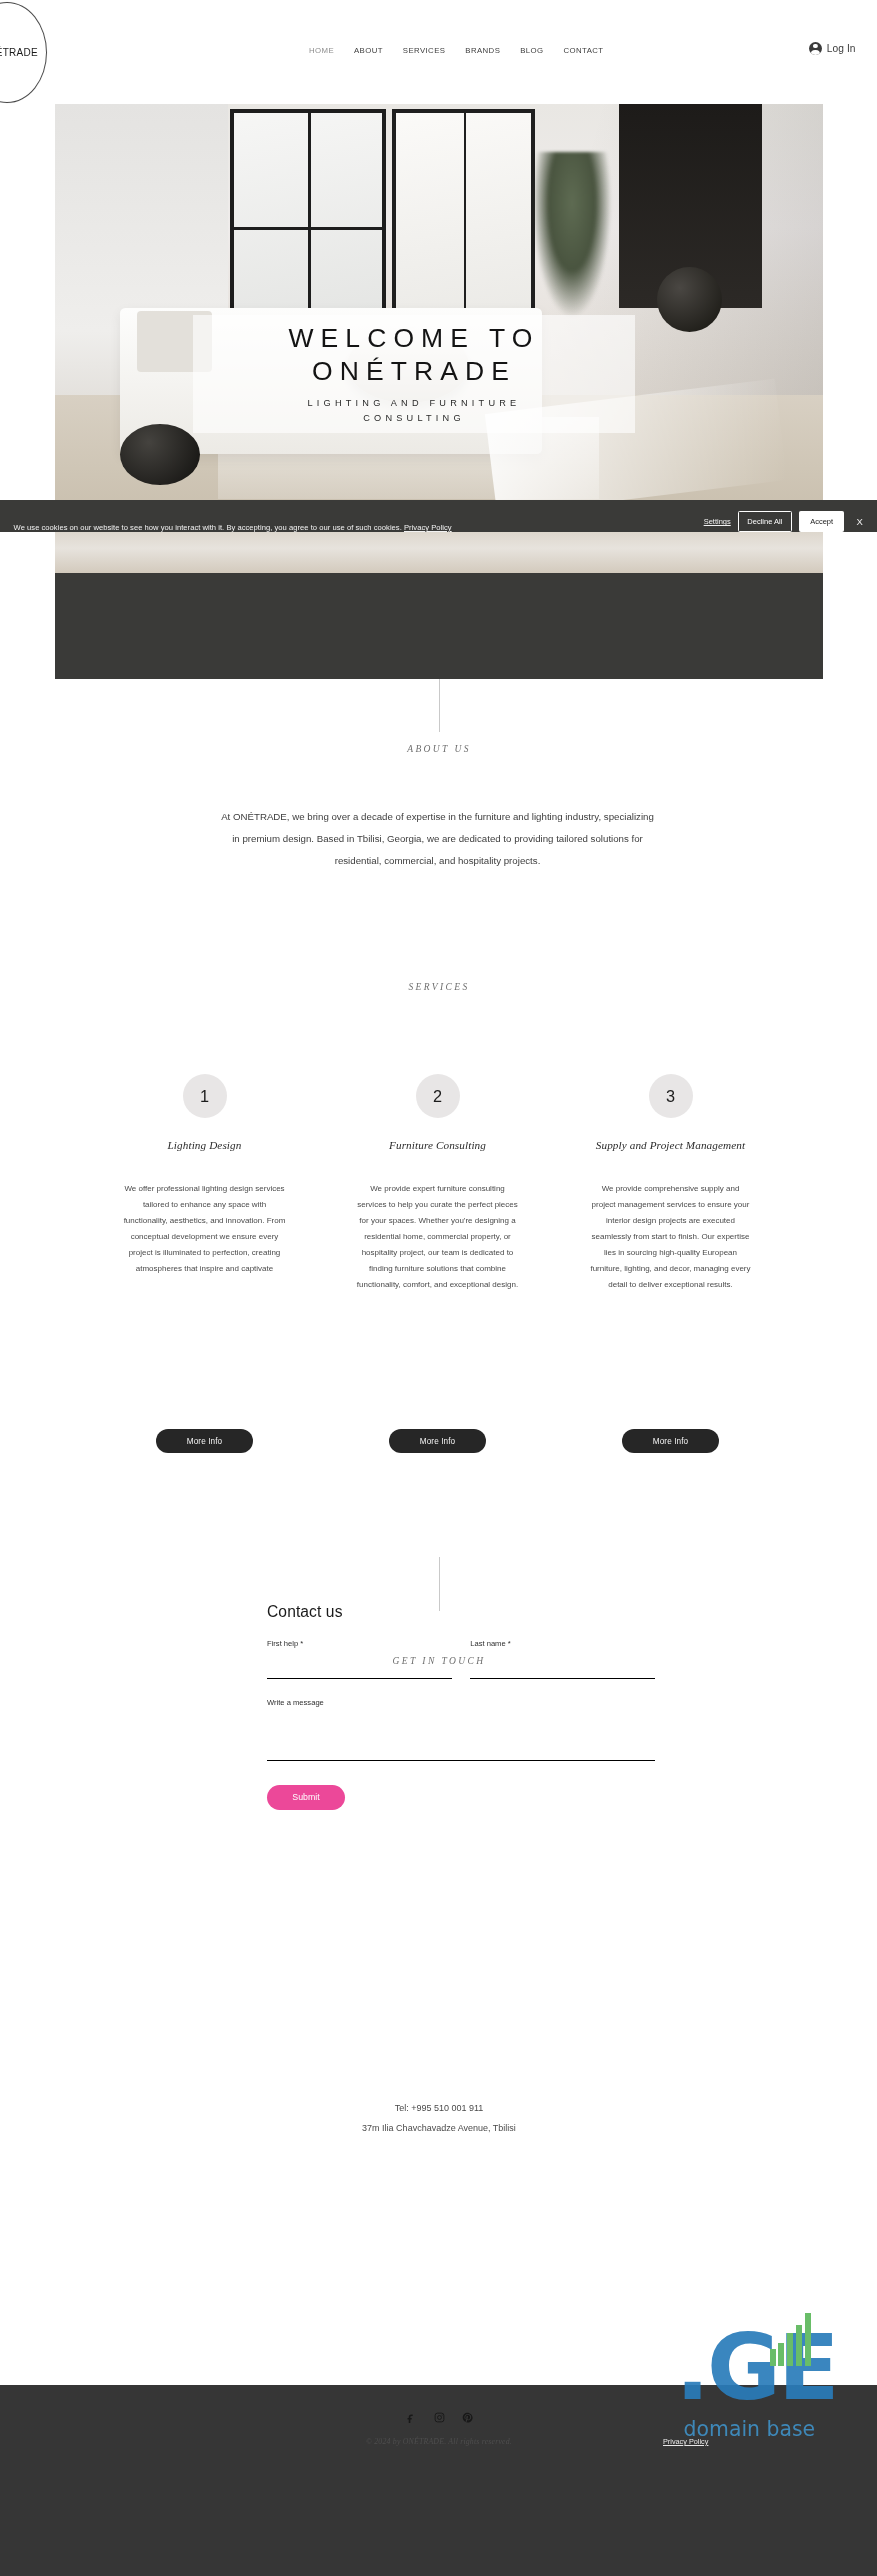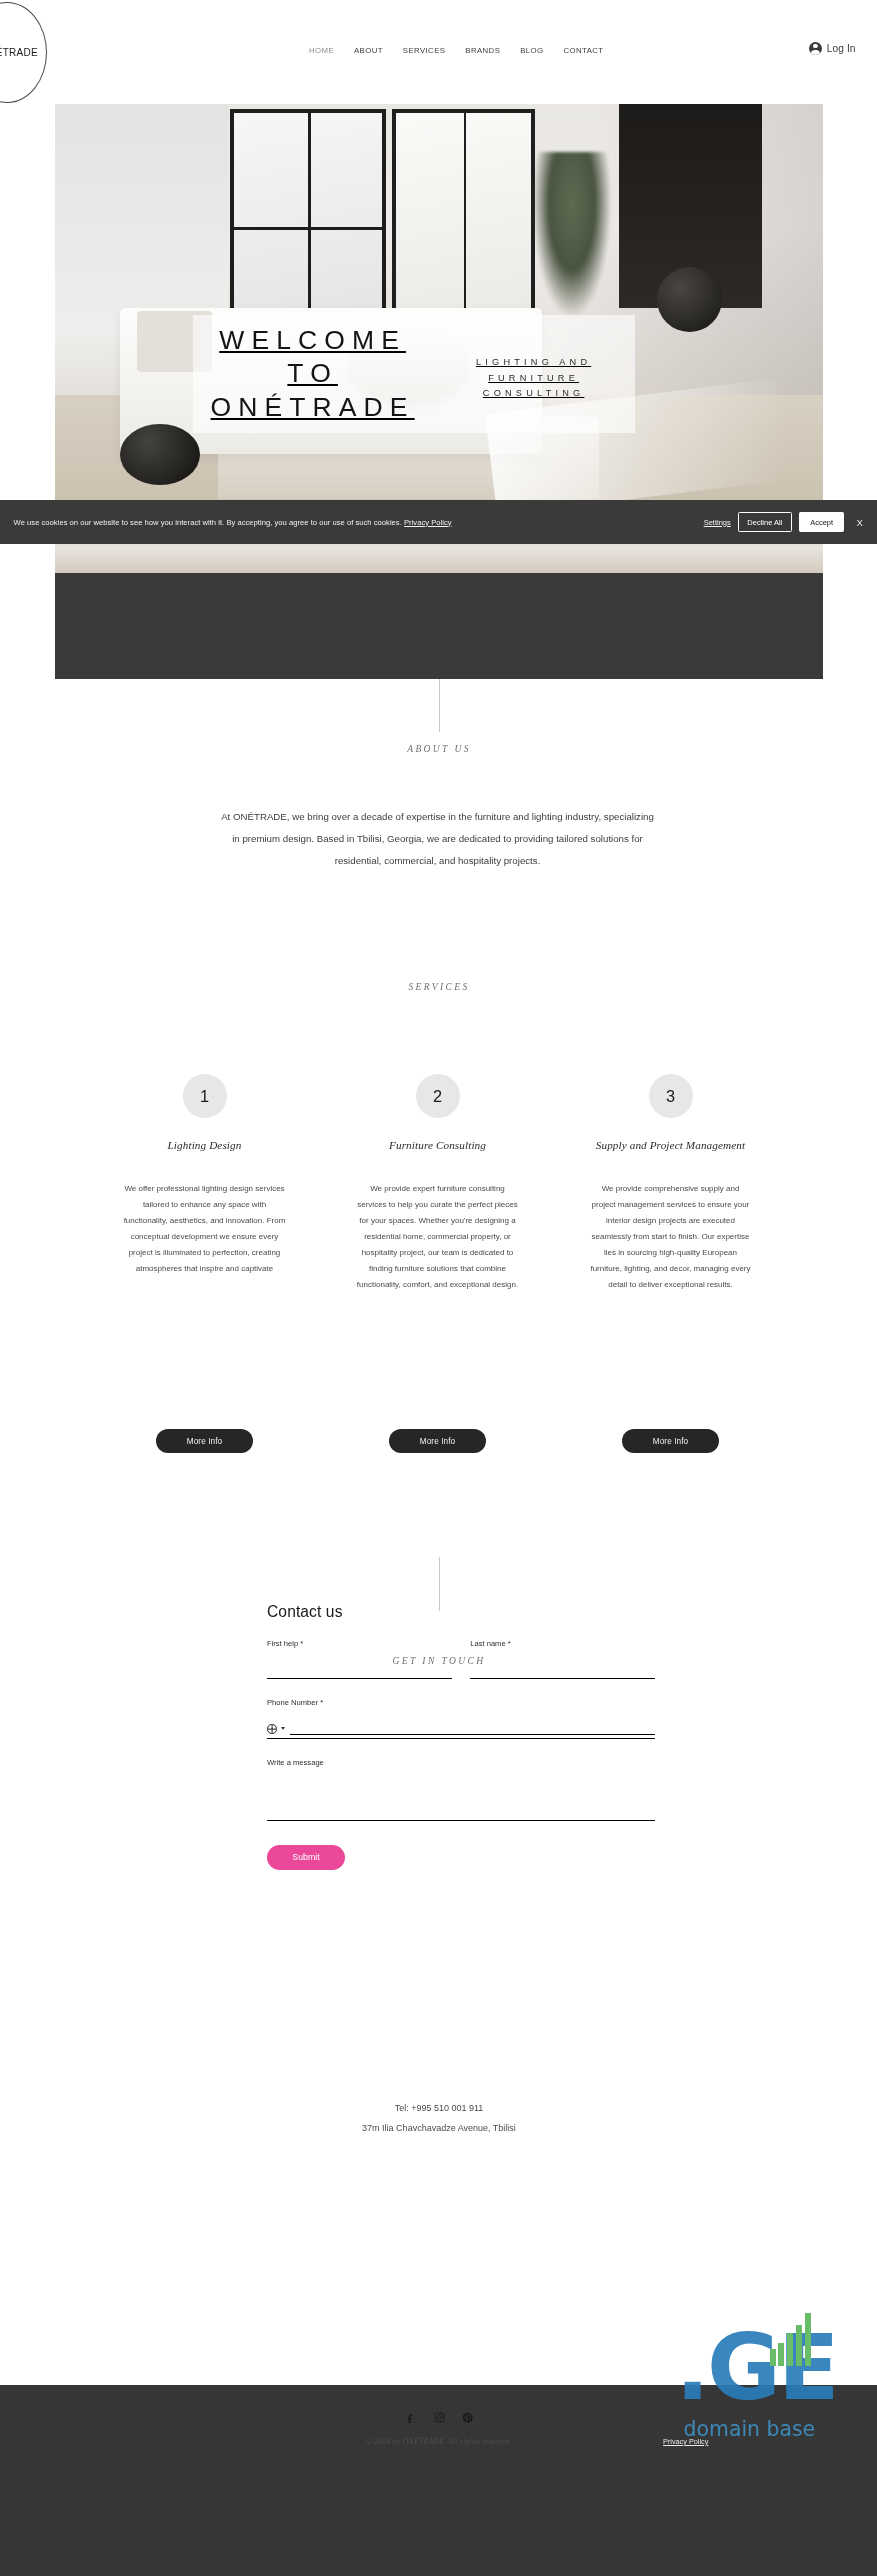--- a/index.html
+++ b/index.html
@@ -91,21 +91,21 @@
   .room-cushion { position:absolute; left:82px; top:207px; width:75px; height:61px; background:#e3e0da; border-radius:4.1px; }
   .room-pouf { position:absolute; left:65px; top:320px; width:80px; height:61px; border-radius:50%; background:radial-gradient(circle at 36% 30%,#45433f,#100f0d); }
   .room-floor { position:absolute; left:0; bottom:0; width:100%; height:122px; background:linear-gradient(180deg,#d8d0c3,#cfc6b6 60%,#c9bfae); }
   .room-rug { position:absolute; left:163px; bottom:17.7px; width:381px; height:82px; background:linear-gradient(180deg,rgba(255,255,255,.55),rgba(255,255,255,.2)); }
   .room-table { position:absolute; left:292px; top:224px; width:122px; height:75px; border-radius:50%; background:linear-gradient(180deg,#fbfaf8,#e2dfd9); box-shadow:0 5.4px 8.2px rgba(0,0,0,.06); }
   .room-sun { position:absolute; left:435px; top:292px; width:292px; height:102px; background:linear-gradient(100deg, rgba(255,255,255,.85), rgba(255,255,255,0)); transform: rotate(-7deg); }
 
   .hero-caption {
     position: absolute; left: 138px; top: 211px; width: 442px; height: 118px;
     background: rgba(255,255,255,0.62);
-    display: flex; align-items: center; justify-content: center; text-decoration: underline;
+    display: flex; flex-direction: column; align-items: center; justify-content: center;
   }
   .hero-title {
     font-size: 26.5px; letter-spacing: 7.1px; color: #141414;
     text-align: center; line-height: 1.25; font-weight: 300;
     font-family: "Liberation Sans", sans-serif;
   }
   .hero-sub {
     margin-top: 8.2px; font-size: 9.2px; letter-spacing: 4.2px;
     color: #2a2a2a; text-align: center; line-height: 1.65; font-weight: 300;
   }
@@ -113,23 +113,23 @@
     position: absolute; left: 55px; top: 573px; width: 768px; height: 106px;
     background: #3a3a38;
   }
   .hero-lightband {
     position: absolute; left: 55px; top: 518px; width: 768px; height: 55px;
     background: linear-gradient(180deg,#d5ccbf,#e7e3dd 55%,#d3cabd);
   }
 
   
   .cookie-bar {
-    position: absolute; left: 0; top: 500px; width: 878px; height: 44px;
+    position: absolute; left: 0; top: 500px; width: 878px; height: 32px;
     background: #3a3a38; z-index: 60;
-    display: flex; align-items: center;
+    display: flex; align-items: flex-end;
   }
   .cookie-text {
     margin-left: 13.6px; font-size: 7.6px; color: #f2f2f2; letter-spacing: 0.03px;
   }
   .cookie-text a { color: #f2f2f2; text-decoration: underline; }
   .cookie-actions { margin-left: auto; display: flex; align-items: center; gap: 6.8px; margin-right: 11px; }
   .btn-settings {
     font-size: 7.5px; color: #f2f2f2; text-decoration: underline; background: none;
     border: none; cursor: pointer; font-family: "Liberation Sans", sans-serif;
   }
@@ -401,28 +401,20 @@
       <div class="field">
         <label>First help *</label>
         <input type="text" value="" style="">
       </div>
       <div class="field">
         <label>Last name *</label>
         <input type="text" value="" style="">
       </div>
     </div>
 
-    <div class="field full">
-      <label>Phone Number *</label>
-      <div class="phone-row">
-        <span class="globe-icon"></span>
-        <span class="chev"></span>
-        <input type="text" class="phone-input" value="" style="">
-      </div>
-    </div>
 
 
     <div class="field full">
       <label>Write a message</label>
       <textarea value="" style=""></textarea>
     </div>
 
     <button class="btn-submit">Submit</button>
   </div>
 

